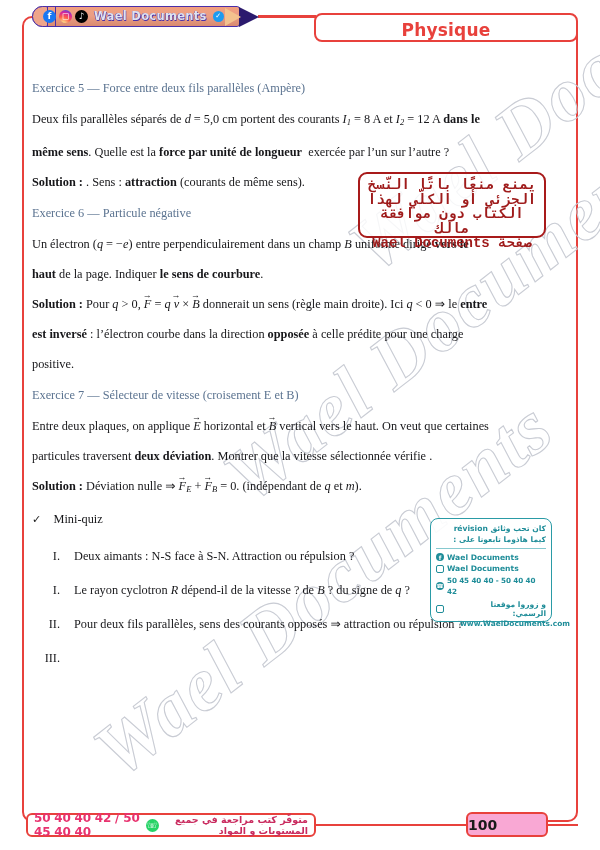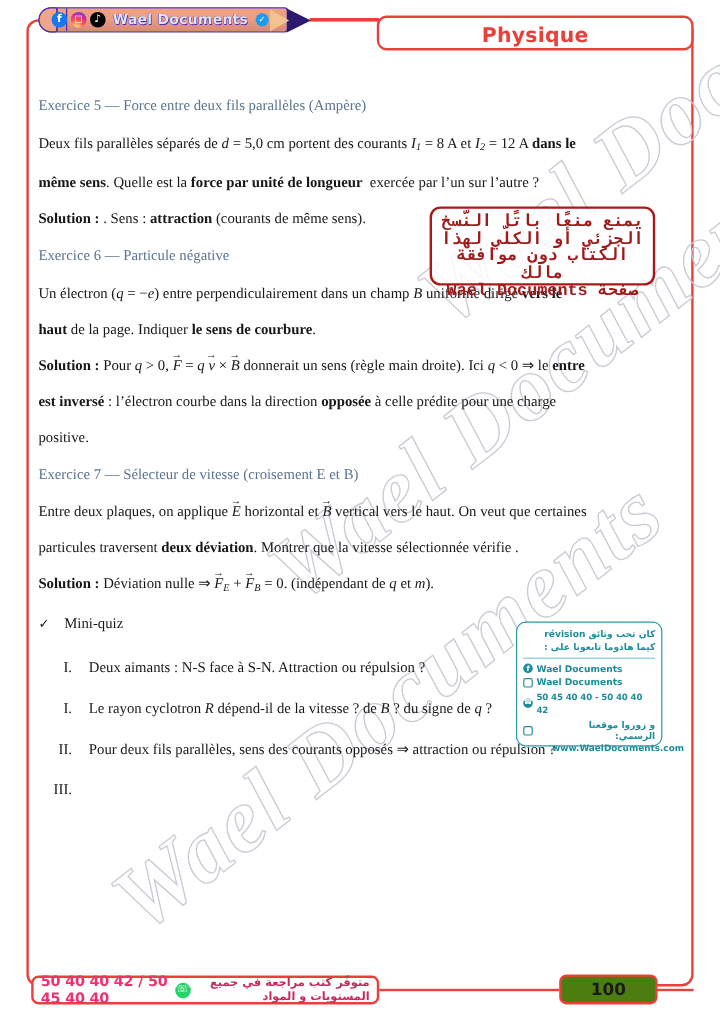--- a/index.html
+++ b/index.html
@@ -396,24 +396,24 @@
     z-index: 4;
   }
   .page-num-box {
     position: absolute;
     left: 466px;
     top: 812px;
     width: 82px;
     height: 25px;
     border: 2.2px solid #e8413c;
     border-radius: 6px;
-    background: #4d7c0f;
+    background: #f9a8d4;
     display: flex;
     align-items: center;
-    justify-content: center;
+    justify-content: flex-start;
     z-index: 4;
   }
   .page-num-box span {
     font-family: "DejaVu Sans", sans-serif;
     font-size: 14px;
     font-weight: bold;
     color: #1a1a1a;
   }
   .footer-tail {
     position: absolute;

